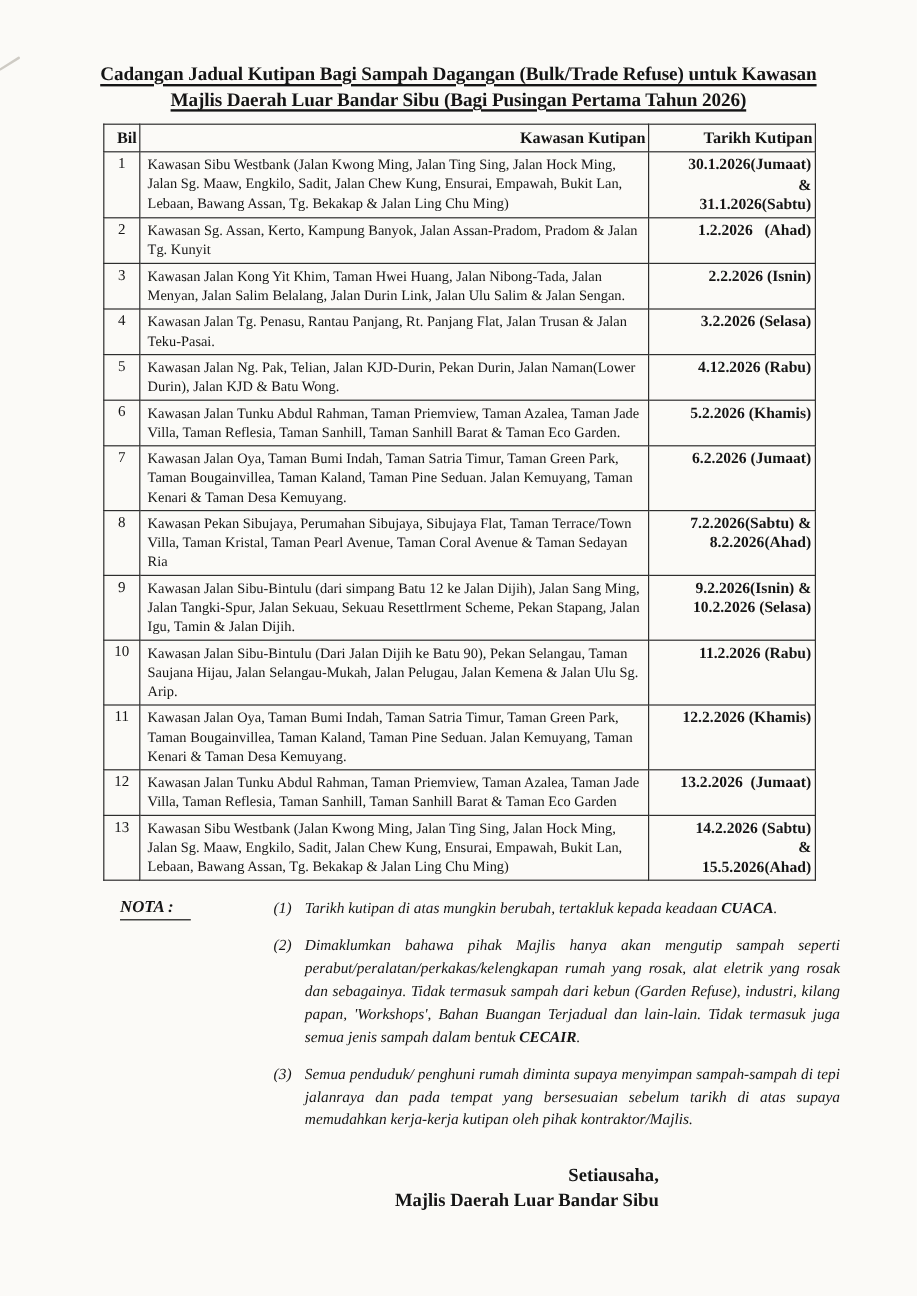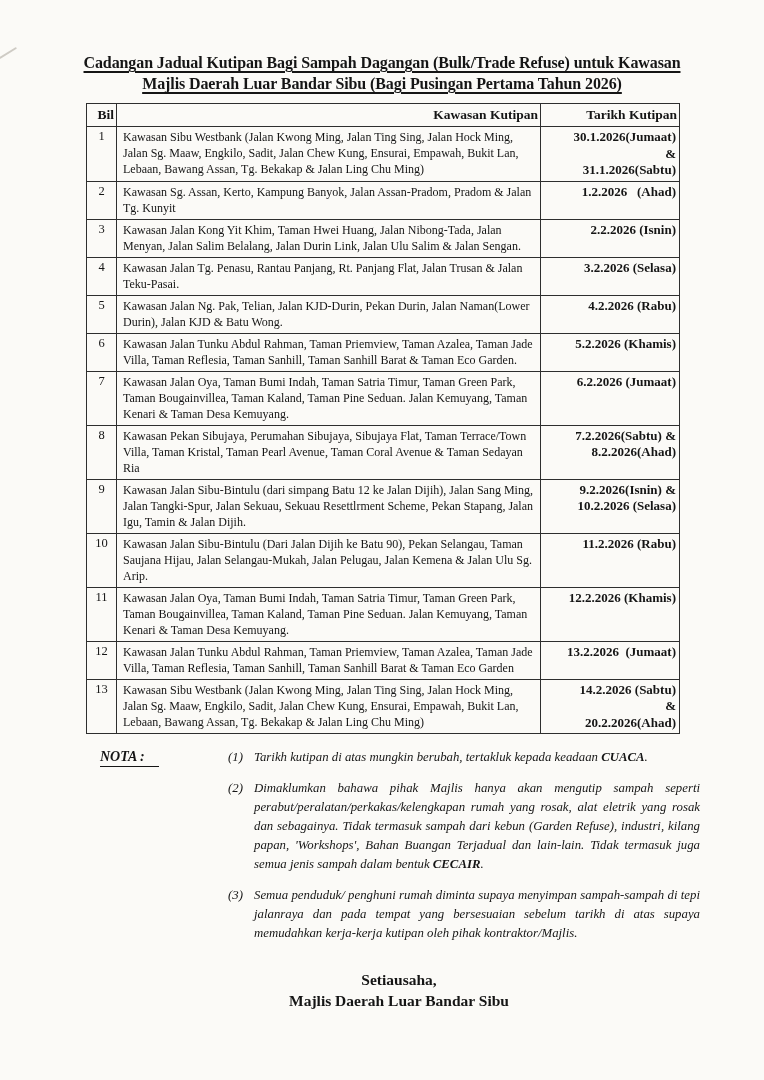--- a/index.html
+++ b/index.html
@@ -88,21 +88,21 @@
     margin-bottom:12px;
   }
   .nota-num{
     position:absolute;
     left:0;top:0;
   }
   .nb{font-weight:bold;}
   .signature{
     margin:26px 0 0 249px;
     width:300px;
-    text-align:center;
+    text-align:right;
     font-weight:bold;
     font-size:15.5px;
     line-height:21px;
   }
 </style>
 </head>
 <body>
 
 <div class="page">
 
@@ -143,21 +143,21 @@
           <td class="cell-tarikh"><div>2.2.2026 (Isnin)</div></td>
         </tr>
         <tr>
           <td class="cell-bil">4</td>
           <td class="cell-kawasan">Kawasan Jalan Tg. Penasu, Rantau Panjang, Rt. Panjang Flat, Jalan Trusan &amp; Jalan Teku-Pasai.</td>
           <td class="cell-tarikh"><div>3.2.2026 (Selasa)</div></td>
         </tr>
         <tr>
           <td class="cell-bil">5</td>
           <td class="cell-kawasan">Kawasan Jalan Ng. Pak, Telian, Jalan KJD-Durin, Pekan Durin, Jalan Naman(Lower Durin), Jalan KJD &amp; Batu Wong.</td>
-          <td class="cell-tarikh"><div>4.2.2026 (Rabu)</div></td>
+          <td class="cell-tarikh"><div>4.12.2026 (Rabu)</div></td>
         </tr>
         <tr>
           <td class="cell-bil">6</td>
           <td class="cell-kawasan">Kawasan Jalan Tunku Abdul Rahman, Taman Priemview, Taman Azalea, Taman Jade Villa, Taman Reflesia, Taman Sanhill, Taman Sanhill Barat &amp; Taman Eco Garden.</td>
           <td class="cell-tarikh"><div>5.2.2026 (Khamis)</div></td>
         </tr>
         <tr>
           <td class="cell-bil">7</td>
           <td class="cell-kawasan">Kawasan Jalan Oya, Taman Bumi Indah, Taman Satria Timur, Taman Green Park, Taman Bougainvillea, Taman Kaland, Taman Pine Seduan. Jalan Kemuyang, Taman Kenari &amp; Taman Desa Kemuyang.</td>
           <td class="cell-tarikh"><div>6.2.2026 (Jumaat)</div></td>
@@ -183,21 +183,21 @@
           <td class="cell-tarikh"><div>12.2.2026 (Khamis)</div></td>
         </tr>
         <tr>
           <td class="cell-bil">12</td>
           <td class="cell-kawasan">Kawasan Jalan Tunku Abdul Rahman, Taman Priemview, Taman Azalea, Taman Jade Villa, Taman Reflesia, Taman Sanhill, Taman Sanhill Barat &amp; Taman Eco Garden</td>
           <td class="cell-tarikh"><div>13.2.2026  (Jumaat)</div></td>
         </tr>
         <tr>
           <td class="cell-bil">13</td>
           <td class="cell-kawasan">Kawasan Sibu Westbank (Jalan Kwong Ming, Jalan Ting Sing, Jalan Hock Ming, Jalan Sg. Maaw, Engkilo, Sadit, Jalan Chew Kung, Ensurai, Empawah, Bukit Lan, Lebaan, Bawang Assan, Tg. Bekakap &amp; Jalan Ling Chu Ming)</td>
-          <td class="cell-tarikh"><div>14.2.2026 (Sabtu)</div><div>&amp;</div><div>20.2.2026(Ahad)</div></td>
+          <td class="cell-tarikh"><div>14.2.2026 (Sabtu)</div><div>&amp;</div><div>15.5.2026(Ahad)</div></td>
         </tr>
       </tbody>
   </table>
 
   <div class="nota">
     <span class="nota-label">NOTA :</span>
     <div>
         <div class="nota-item"><span class="nota-num">(1)</span><span><span>Tarikh kutipan di atas mungkin berubah, tertakluk kepada keadaan </span><span class="nb">CUACA</span><span>.</span></span></div>
         <div class="nota-item"><span class="nota-num">(2)</span><span><span>Dimaklumkan bahawa pihak Majlis hanya akan mengutip sampah seperti perabut/peralatan/perkakas/kelengkapan rumah yang rosak, alat eletrik yang rosak dan sebagainya. Tidak termasuk sampah dari kebun (Garden Refuse), industri, kilang papan, 'Workshops', Bahan Buangan Terjadual dan lain-lain. Tidak termasuk juga semua jenis sampah dalam bentuk </span><span class="nb">CECAIR</span><span>.</span></span></div>
         <div class="nota-item"><span class="nota-num">(3)</span><span><span>Semua penduduk/ penghuni rumah diminta supaya menyimpan sampah-sampah di tepi jalanraya dan pada tempat yang bersesuaian sebelum tarikh di atas supaya memudahkan kerja-kerja kutipan oleh pihak kontraktor/Majlis.</span></span></div>

